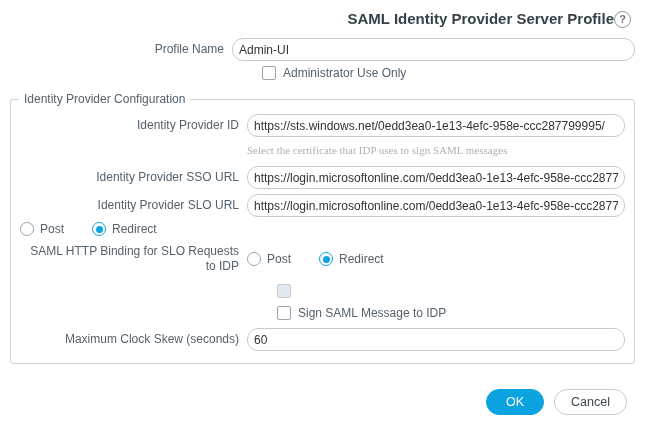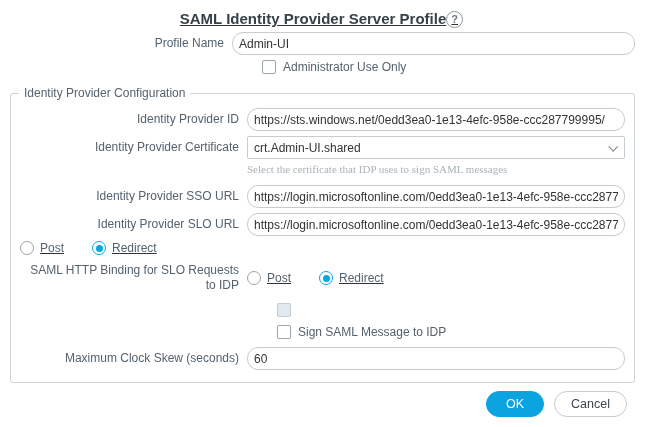--- a/index.html
+++ b/index.html
@@ -8,21 +8,21 @@
     font-family:"Liberation Sans", sans-serif;
     font-size:12px;
     color:#333;
     background:#ffffff;
     position:relative;
     overflow:hidden;
   }
   .dialog { padding:10px 10px 8px 10px; height:100%; display:flex; flex-direction:column; }
 
   
-  .hdr { display:flex; align-items:flex-start; justify-content:center; margin-bottom:4px;text-decoration:underline; }
+  .hdr { display:flex; align-items:flex-start; justify-content:flex-end; margin-bottom:10px; }
   .hdr-title { font-size:15px; font-weight:700; color:#36424a; padding-left:2px; }
   .help-ic {
     width:17px; height:17px; border:1.6px solid #8a949b; border-radius:50%;
     color:#6d777e; font-size:11px; font-weight:700; line-height:14px; text-align:center;
     margin-right:4px; margin-top:1px; cursor:pointer;
   }
 
   
   .row { display:flex; align-items:center; margin-bottom:5px; }
   .lbl { flex:none; text-align:right; padding-right:8px; color:#54626e; line-height:1.25; }
@@ -63,21 +63,21 @@
   .cb-row { display:flex; align-items:center; cursor:pointer;padding-left:30px; }
   .cb {
     flex:none; width:14px; height:14px; border:1px solid #9aa4ab; border-radius:2px;
     background:#fff; margin-right:7px;
   }
   .cb.disabled { background:#e3eaef; border-color:#c3ccd3; }
   .cb-lbl { color:#54626e; }
 
   
   .radio-group { display:flex; align-items:center; gap:28px; }
-  .radio { display:flex; align-items:flex-start; cursor:pointer;text-decoration:underline; }
+  .radio { display:flex; align-items:flex-start; cursor:pointer; }
   .rd {
     flex:none; width:14px; height:14px; border:1px solid #9aa4ab; border-radius:50%;
     background:#fff; margin-right:6px; position:relative;
   }
   .radio.checked .rd { border:1.5px solid #0ba4e0; }
   .radio.checked .rd::after {
     content:""; position:absolute; left:2.5px; top:2.5px; width:7px; height:7px;
     border-radius:50%; background:#0ba4e0;
   }
   .rd-lbl { color:#54626e; }
@@ -124,29 +124,20 @@
   <div class="fs">
     <div class="fs-legend">Identity Provider Configuration</div>
 
     <div class="row">
       <div class="lbl lbl-inner">Identity Provider ID</div>
       <div class="fld">
         <input class="txt" type="text" value="https://sts.windows.net/0edd3ea0-1e13-4efc-958e-ccc287799995/" style="">
       </div>
     </div>
 
-    <div class="row" style="margin-bottom:2px;">
-      <div class="lbl lbl-inner">Identity Provider Certificate</div>
-      <div class="fld">
-        <div class="sel">
-          <span>crt.Admin-UI.shared</span>
-          <span class="chev"></span>
-        </div>
-      </div>
-    </div>
     <div class="row" style="margin-bottom:0;font-family:Liberation Serif, serif;">
       <div class="lbl lbl-inner"></div>
       <div class="fld hint">Select the certificate that IDP uses to sign SAML messages</div>
     </div>
 
     <div class="row">
       <div class="lbl lbl-inner">Identity Provider SSO URL</div>
       <div class="fld">
         <input class="txt" type="text" value="https://login.microsoftonline.com/0edd3ea0-1e13-4efc-958e-ccc287799995/" style="">
       </div>

